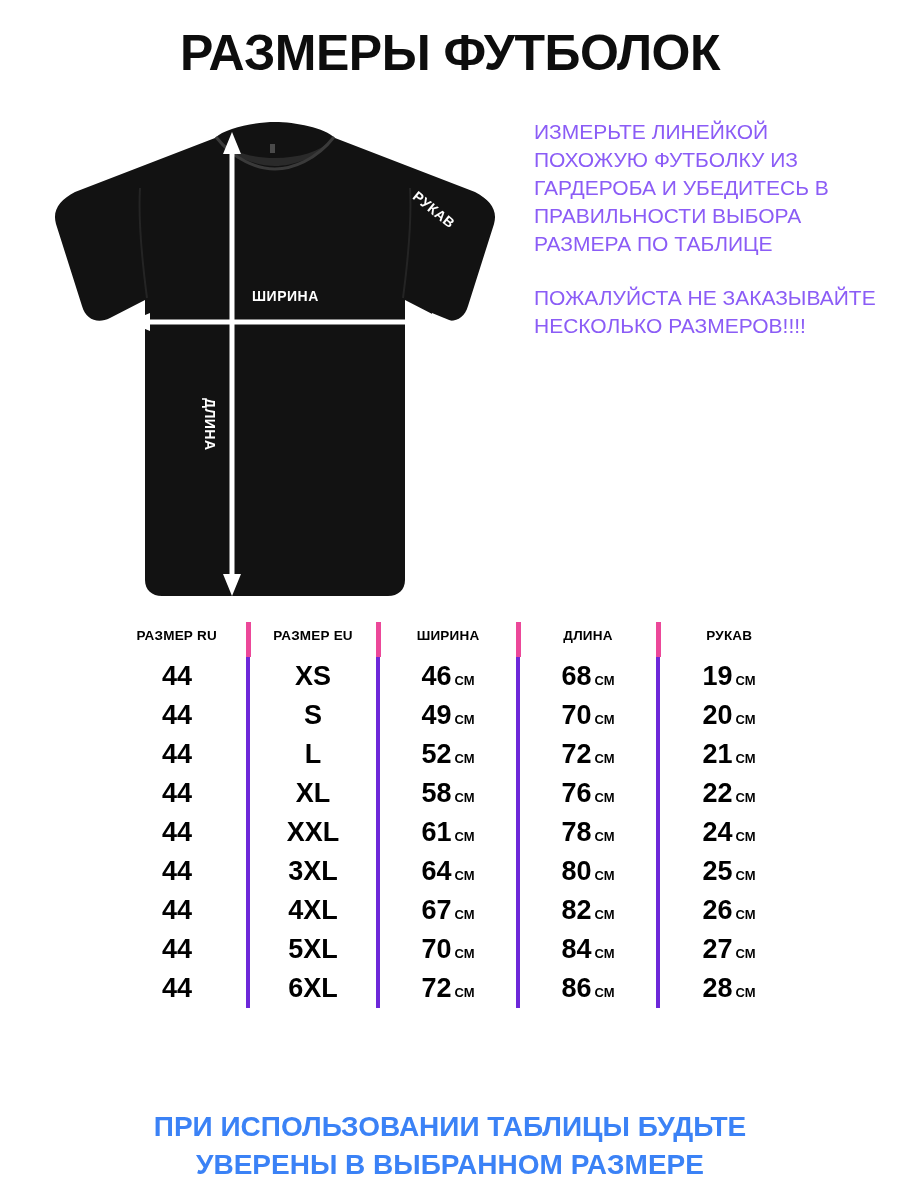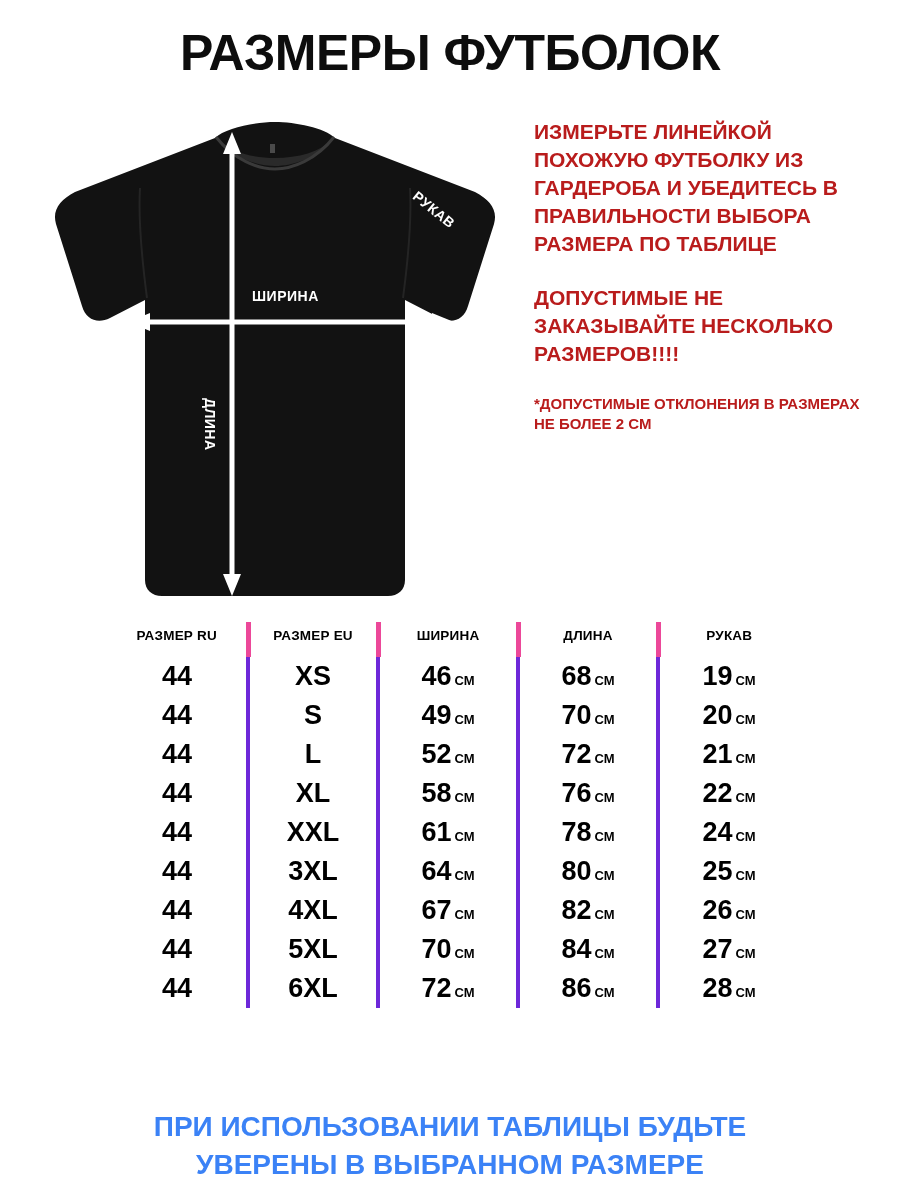--- a/index.html
+++ b/index.html
@@ -63,21 +63,21 @@
     font-size: 14px;
   }
 
   
   .notes {
     position: absolute;
     left: 534px;
     top: 118px;
     width: 350px;
   }
-  .note-block { font-weight: bold; color: #b91c1c; }
+  .note-block { font-weight: normal; color: #8b5cf6; }
   .note-1 { font-size: 21px; line-height: 28px; }
   .note-2 { font-size: 21px; line-height: 28px; margin-top: 26px; }
   .note-3 { font-size: 15px; line-height: 20px; margin-top: 26px; }
 
   
   .table-wrap {
     position: absolute;
     left: 108px;
     top: 622px;
     width: 690px;
@@ -184,22 +184,21 @@
       <polygon points="512,121 487,116 500,99" fill="#ffffff"></polygon>
     </svg>
 
     <div class="meas-label label-width">ШИРИНА</div>
     <div class="meas-label label-length">ДЛИНА</div>
     <div class="meas-label label-sleeve">РУКАВ</div>
   </div>
 
   <div class="notes">
     <div class="note-block note-1">ИЗМЕРЬТЕ ЛИНЕЙКОЙ ПОХОЖУЮ ФУТБОЛКУ ИЗ ГАРДЕРОБА И УБЕДИТЕСЬ В ПРАВИЛЬНОСТИ ВЫБОРА РАЗМЕРА ПО ТАБЛИЦЕ</div>
-    <div class="note-block note-2">ДОПУСТИМЫЕ НЕ ЗАКАЗЫВАЙТЕ НЕСКОЛЬКО РАЗМЕРОВ!!!!</div>
-    <div class="note-block note-3">*ДОПУСТИМЫЕ ОТКЛОНЕНИЯ В РАЗМЕРАХ НЕ БОЛЕЕ 2 СМ</div>
+    <div class="note-block note-2">ПОЖАЛУЙСТА НЕ ЗАКАЗЫВАЙТЕ НЕСКОЛЬКО РАЗМЕРОВ!!!!</div>
   </div>
 
   <div class="table-wrap">
     <table class="size-table">
       <thead>
         <tr>
           <th class="col-ru">РАЗМЕР RU</th>
           <th class="col-eu">РАЗМЕР EU</th>
           <th class="col-w">ШИРИНА</th>
           <th class="col-l">ДЛИНА</th>

